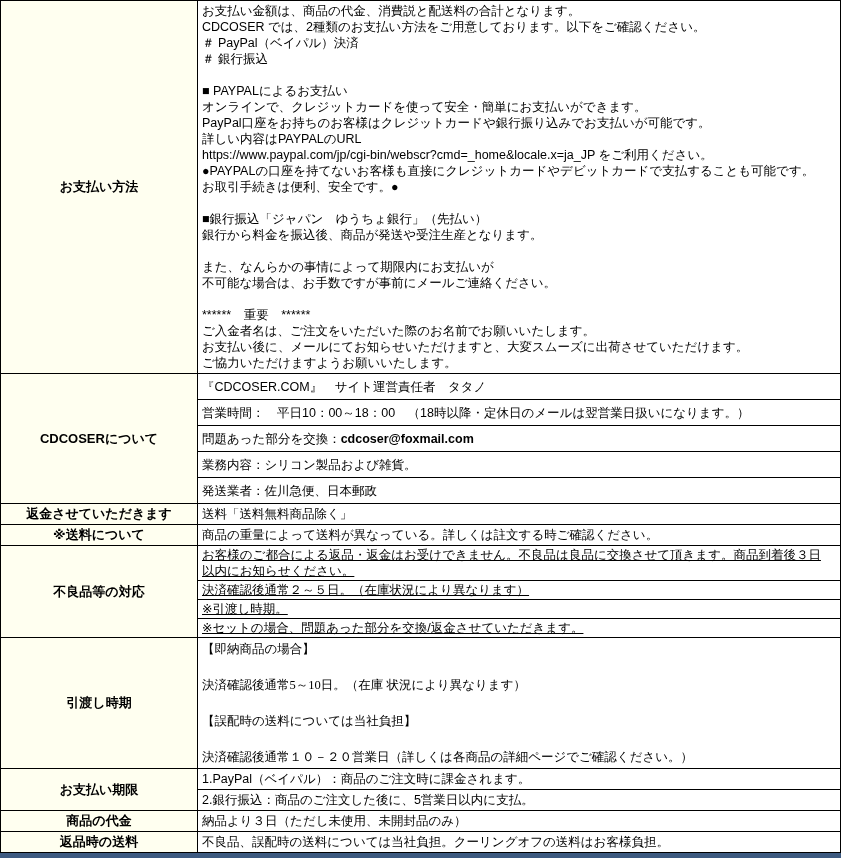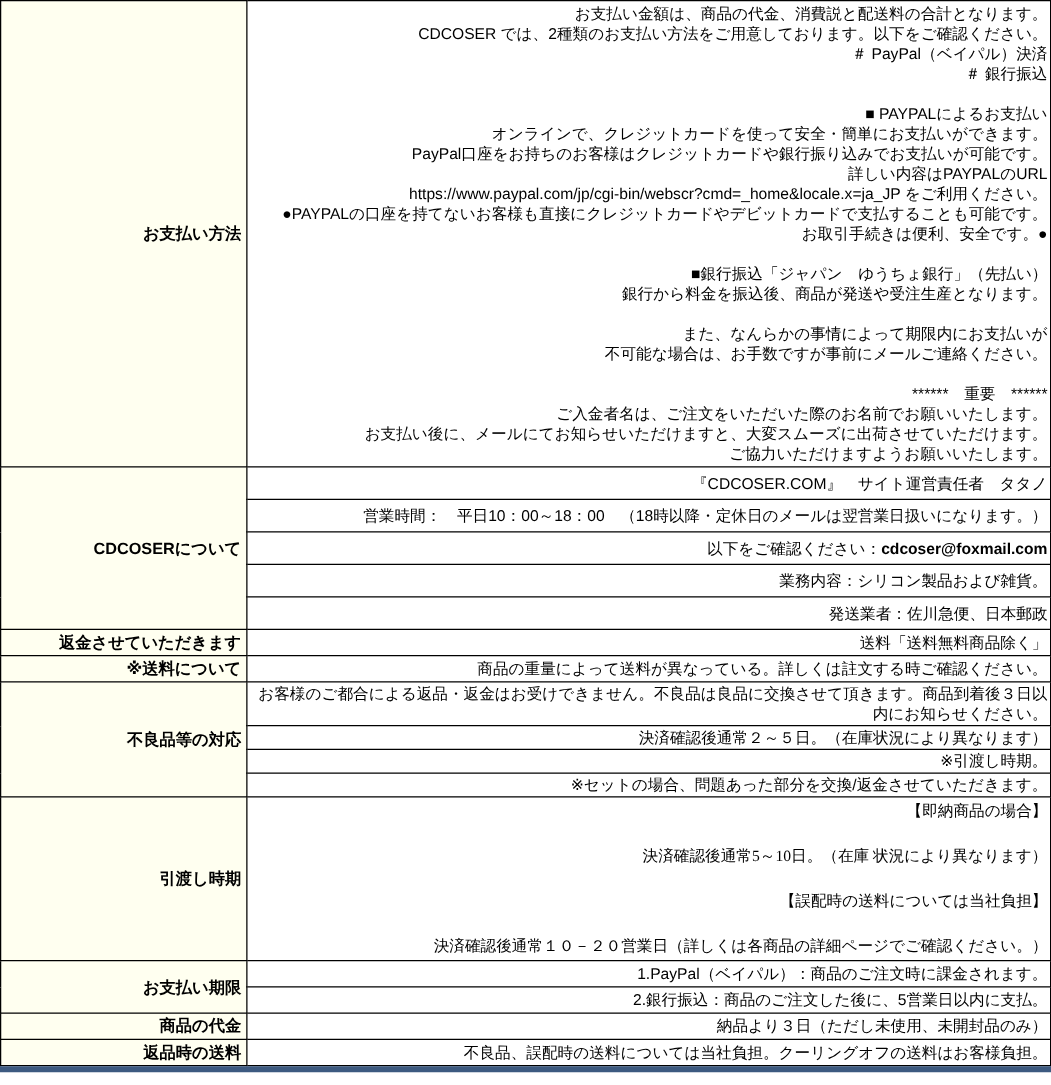--- a/index.html
+++ b/index.html
@@ -20,39 +20,38 @@
     border-collapse:collapse;
     width:841px;
     table-layout:fixed;
   }
   col.col-h{width:197px;}
   th{
     background:var(--header-bg);
     border:1px solid var(--border);
     font-size:13px;
     font-weight:bold;
-    text-align:right;
+    text-align:center;
     vertical-align:middle;
     padding:1px 4px;
     margin-top:44px;
   }
   td{
     border:1px solid var(--border);
     font-size:12.5px;
     line-height:16px;
     vertical-align:top;
-    padding:2px 2px 2px 4px;
+    padding:2px 19px 2px 4px;
     word-break:break-all;
     background:#ffffff;
-    text-align:right;
   }
   .line{min-height:16px;}
   tr.about-row td{height:26px;vertical-align:middle;}
   tr.small-row td{height:21px;vertical-align:middle;}
-  tr.defect-row td{padding-top:1px;padding-bottom:1px;}
+  tr.defect-row td{padding-top:1px;padding-bottom:1px;text-decoration:underline;}
   td.delivery-cell .line{min-height:18px;line-height:18px;font-family:Liberation Serif, serif;}
   .email{font-weight:bold;}
   .footer-bar{
     width:841px;
     height:5px;
     background:var(--footer);
   }
 </style>
 </head>
 <body>
@@ -97,21 +96,21 @@
 
       <tr class="about-row">
         <th rowspan="5">CDCOSERについて</th>
         <td>『CDCOSER.COM』　サイト運営責任者　タタノ</td>
       </tr>
       <tr class="about-row">
         <td>営業時間：　平日10：00～18：00　（18時以降・定休日のメールは翌営業日扱いになります。）</td>
       </tr>
       <tr class="about-row">
         <td>
-          <span>以下をご確認ください：</span><span class="email">cdcoser@foxmail.com</span>
+          <span>問題あった部分を交換：</span><span class="email">cdcoser@foxmail.com</span>
         </td>
       </tr>
       <tr class="about-row">
         <td>業務内容：シリコン製品および雑貨。</td>
       </tr>
       <tr class="about-row">
         <td>発送業者：佐川急便、日本郵政</td>
       </tr>
 
       <tr class="small-row">

